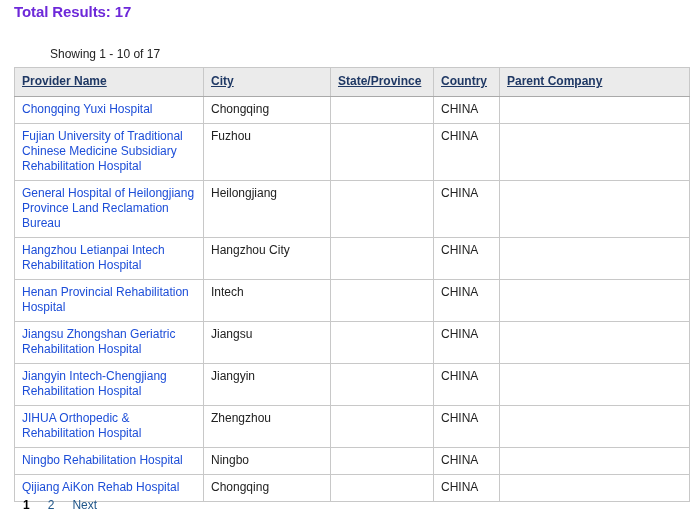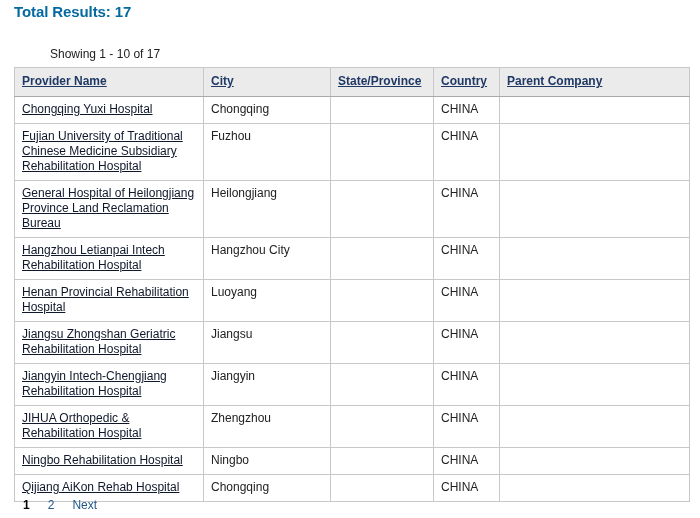--- a/index.html
+++ b/index.html
@@ -19,21 +19,21 @@
     width: 700px;
     height: 518px;
     overflow: hidden;
   }
   .total-results {
     position: absolute;
     left: 14px;
     top: 3px;
     font-size: 15px;
     font-weight: bold;
-    color: #0369a1;
+    color: #6d28d9;
     letter-spacing: -0.1px;
   }
   .showing-text {
     position: absolute;
     left: 14px;
     top: 47px;
     font-size: 12px;
     color: #222222;
     margin-left: 36px;
   }
@@ -72,23 +72,22 @@
 
   .header-link {
     color: #1f3864;
     font-weight: bold;
     font-size: 12px;
     text-decoration: underline;
     cursor: pointer;
     white-space: nowrap;
   }
   .cell-link {
-    color: #0f172a;
-    font-size: 12px;
-    text-decoration: underline;
+    color: #1d4ed8;
+    font-size: 12px;
     cursor: pointer;
   }
   .cell-text {
     color: #222222;
     font-size: 12px;
     margin-top: 40px;
   }
   .pagination {
     position: absolute;
     left: 14px;
@@ -172,21 +171,21 @@
           </tr>
           <tr>
             <td><span class="cell-link">Hangzhou Letianpai Intech Rehabilitation Hospital</span></td>
             <td><span class="cell-text">Hangzhou City</span></td>
             <td><span class="cell-text"></span></td>
             <td><span class="cell-text">CHINA</span></td>
             <td><span class="cell-text"></span></td>
           </tr>
           <tr>
             <td><span class="cell-link">Henan Provincial Rehabilitation Hospital</span></td>
-            <td><span class="cell-text">Luoyang</span></td>
+            <td><span class="cell-text">Intech</span></td>
             <td><span class="cell-text"></span></td>
             <td><span class="cell-text">CHINA</span></td>
             <td><span class="cell-text"></span></td>
           </tr>
           <tr>
             <td><span class="cell-link">Jiangsu Zhongshan Geriatric Rehabilitation Hospital</span></td>
             <td><span class="cell-text">Jiangsu</span></td>
             <td><span class="cell-text"></span></td>
             <td><span class="cell-text">CHINA</span></td>
             <td><span class="cell-text"></span></td>

